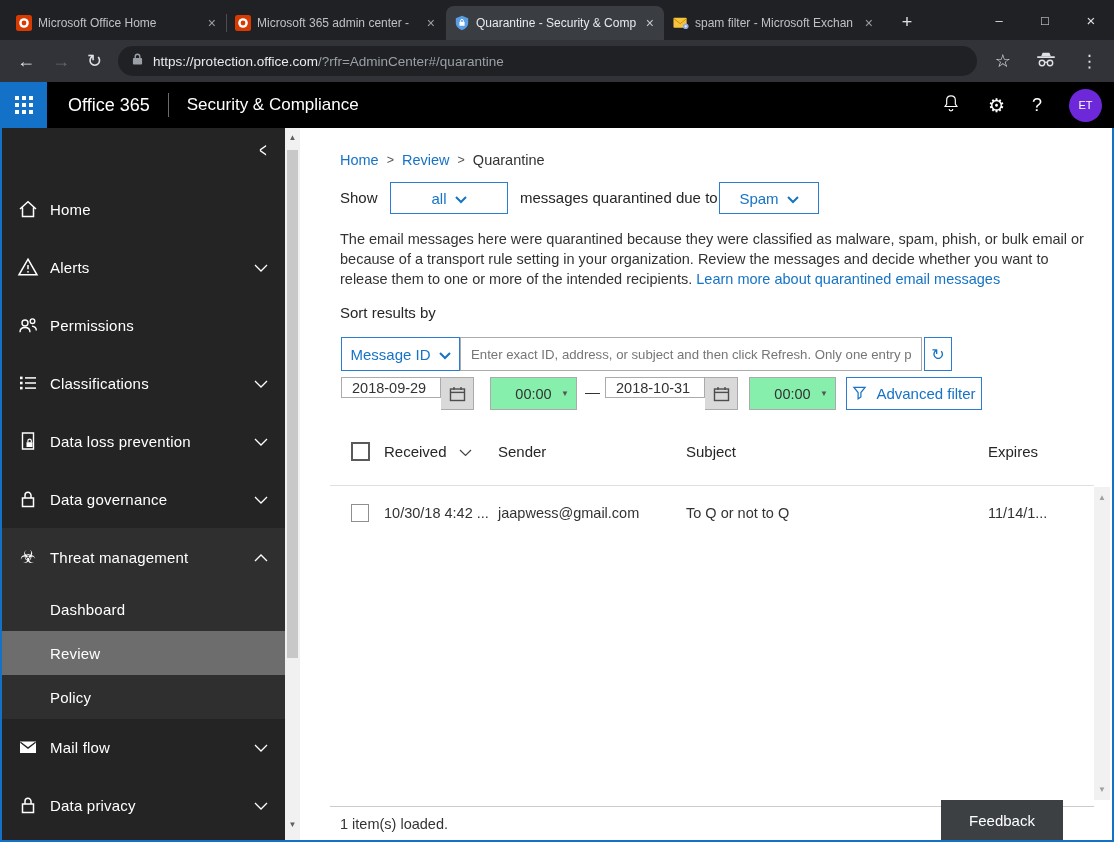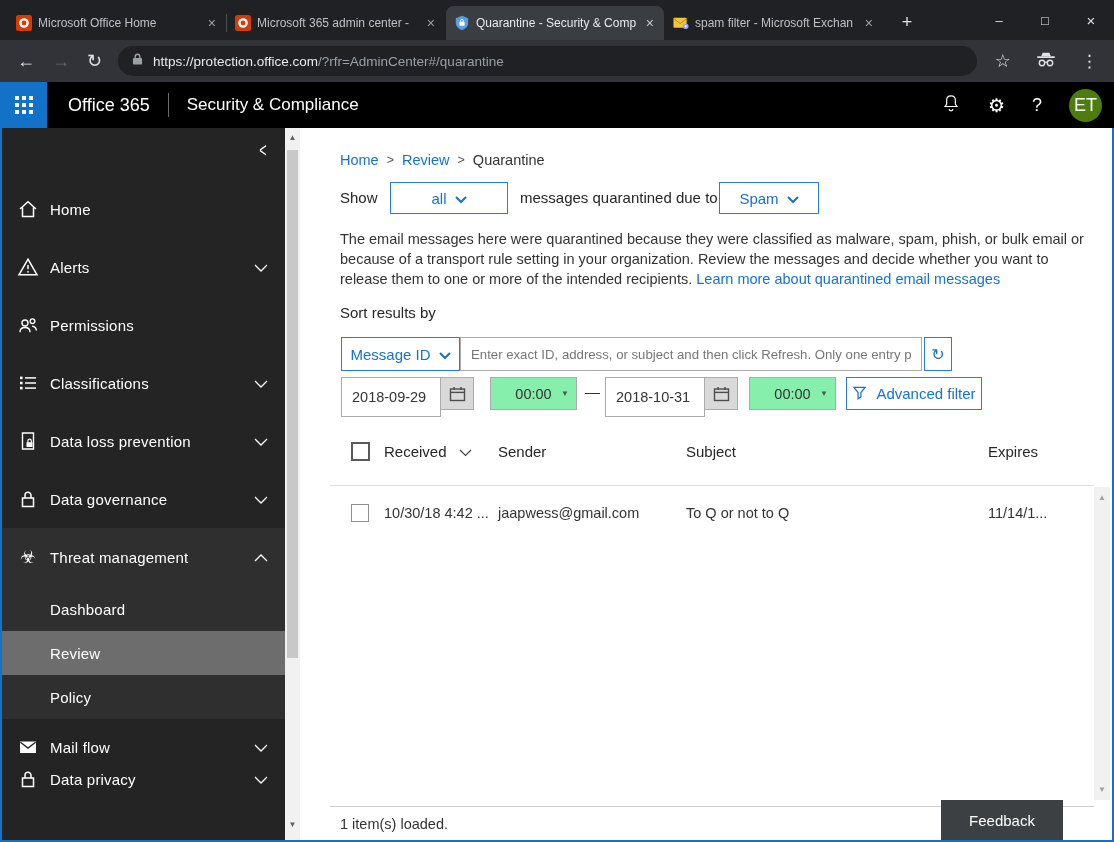--- a/index.html
+++ b/index.html
@@ -42,22 +42,22 @@
   .o365 { position:absolute; left:0; top:82px; width:1114px; height:46px; background:#000;
           display:flex; align-items:center; color:#fff; }
   .waffle { width:47px; height:46px; background:#1372c8; display:flex; align-items:center; justify-content:center; }
   .waffle .grid { display:grid; grid-template-columns:repeat(3,4px); grid-template-rows:repeat(3,4px); gap:3px; }
   .waffle .grid i { background:#fff; }
   .brand { margin-left:21px; font-size:18px; }
   .hdivider { width:1px; height:24px; background:#6b6b6b; margin:0 18px; }
   .appname { font-size:17px; }
   .o365-right { margin-left:auto; display:flex; align-items:center; gap:27px; margin-right:12px; }
   .o365-right .glyph { color:#fff; font-size:19px; line-height:1; }
-  .avatar { width:33px; height:33px; border-radius:50%; background:#4d7c0f; display:flex; align-items:center;
-            justify-content:center; font-size:18px; color:#fff; }
+  .avatar { width:33px; height:33px; border-radius:50%; background:#6d28d9; display:flex; align-items:center;
+            justify-content:center; font-size:11px; color:#fff; }
 
   
   .sidebar { position:absolute; left:0; top:128px; width:285px; height:714px; background:#242424; color:#fff; }
   .group-bg { position:absolute; left:0; top:400px; width:285px; height:191px; background:#2f2f2f; }
   .sel-bg { position:absolute; left:0; top:503px; width:285px; height:44px; background:#6d6d6d; }
   .collapse { position:absolute; top:13px; right:17px; font-size:17px; color:#fff; transform:scale(0.75,1.15); }
   .nav-item { position:absolute; left:0; width:285px; height:44px; display:flex; align-items:center; cursor:default; }
   .nav-icon { width:24px; height:24px; margin-left:16px; display:flex; align-items:center; justify-content:center; }
   .nav-label { margin-left:10px; font-size:15px; letter-spacing:.2px; }
   .nav-item.sub .nav-label { margin-left:50px; }
@@ -77,21 +77,21 @@
   .semibold { font-weight:normal; font-size:15px; color:#262626; }
   .dd { position:absolute; height:32px; border:1px solid #2b7cd3; background:#fff; color:#1673c6; font-size:15px;
         display:flex; align-items:center; justify-content:center; gap:8px; }
   .para { position:absolute; left:40px; top:101px; width:757px; font-size:14.5px; line-height:20px; color:#333; }
   .para .link { color:#1673c6; }
   .field { border:1px solid #ababab; background:#fff; color:#333; font-size:14.5px;
            font-family:"Liberation Sans",sans-serif; }
   input.field { padding:0 10px; }
   input.field::placeholder { color:#767676; font-size:13.2px; }
   .datebox { position:absolute; display:flex; height:33px; }
-  .datebox input { width:100px; height:40px; }
+  .datebox input { width:100px; height:21px; }
   .calbtn { width:33px; height:33px; background:#d9d9d9; border:1px solid #ababab; border-left:none;
             display:flex; align-items:center; justify-content:center; }
   .timesel { position:absolute; width:87px; height:33px; border:1px solid #ababab; display:flex; align-items:center;
              justify-content:center; font-size:14.5px; color:#333; background:#86efac; }
   .timesel .sel-arrow { position:absolute; right:7px; font-size:8px; color:#555; }
   .checkbox { position:absolute; width:19px; height:19px; background:#fff; border:2px solid #5a5a5a; }
   .checkbox.thin { width:18px; height:18px; border:1px solid #8f8f8f; }
   .hline { position:absolute; left:30px; width:764px; height:1px; background:#e0e0e0; }
   .cell { position:absolute; white-space:nowrap; }
   .tscroll { position:absolute; left:794px; top:359px; width:16px; height:313px; background:#f1f1f1; }
@@ -340,21 +340,21 @@
         </svg>
     </span>
     <span class="nav-label">Mail flow</span>
     <span class="nav-chev">
       <svg width="14" height="8" viewBox="0 0 14 8">
           <polyline points="1,1 7,7 13,1" fill="none" stroke="#fff" stroke-width="1.3"></polyline>
         </svg>
     </span>
   </div>
 
-  <div class="nav-item" style="top:629px">
+  <div class="nav-item" style="top:655px">
     <span class="nav-icon">
       <svg width="22" height="22" viewBox="0 0 22 22">
           <rect x="5.5" y="10" width="11" height="8.5" fill="none" stroke="#fff" stroke-width="1.5"></rect>
           <path d="M8 10V7.3a3 3 0 0 1 6 0V10" fill="none" stroke="#fff" stroke-width="1.5"></path>
         </svg>
     </span>
     <span class="nav-label">Data privacy</span>
     <span class="nav-chev">
       <svg width="14" height="8" viewBox="0 0 14 8">
           <polyline points="1,1 7,7 13,1" fill="none" stroke="#fff" stroke-width="1.3"></polyline>

